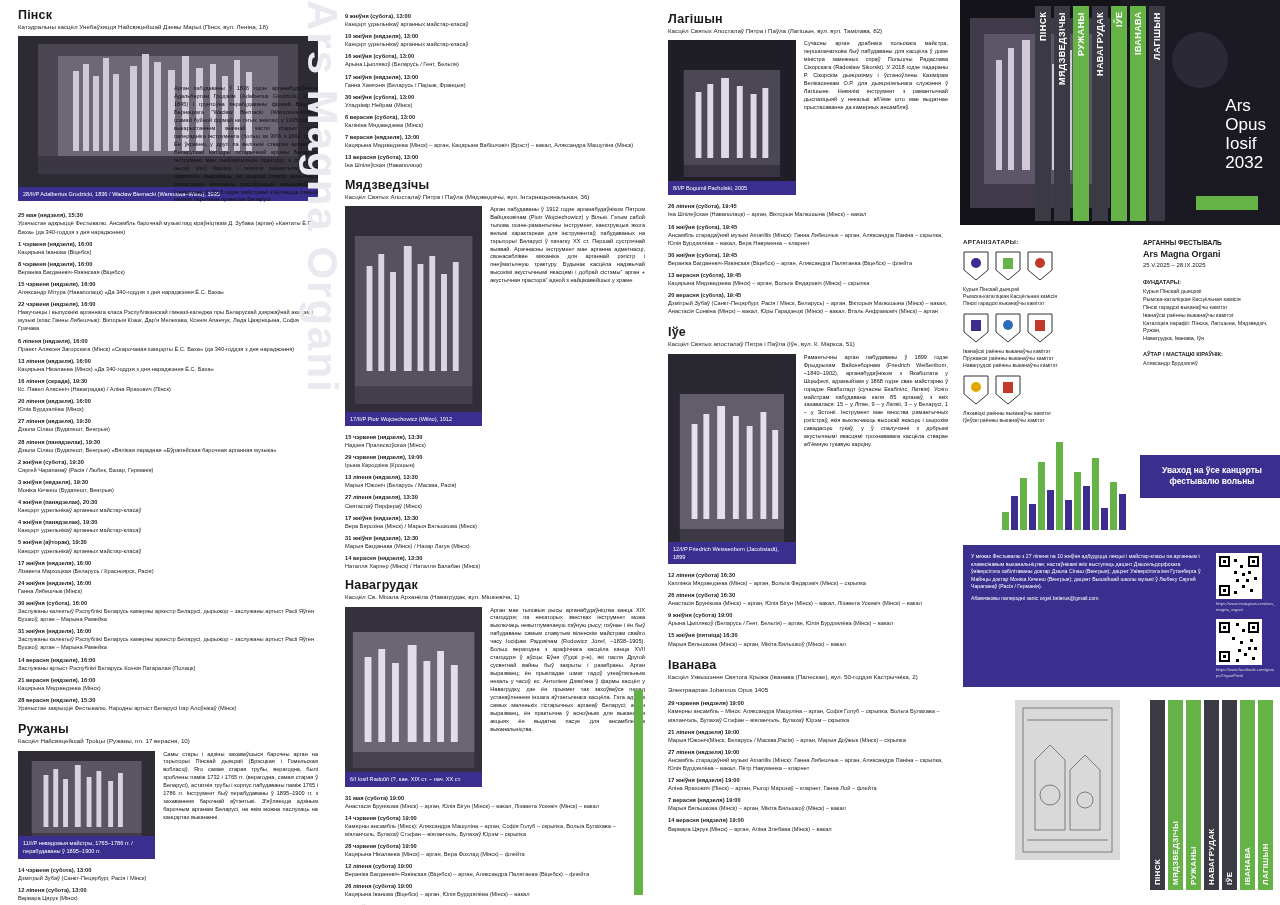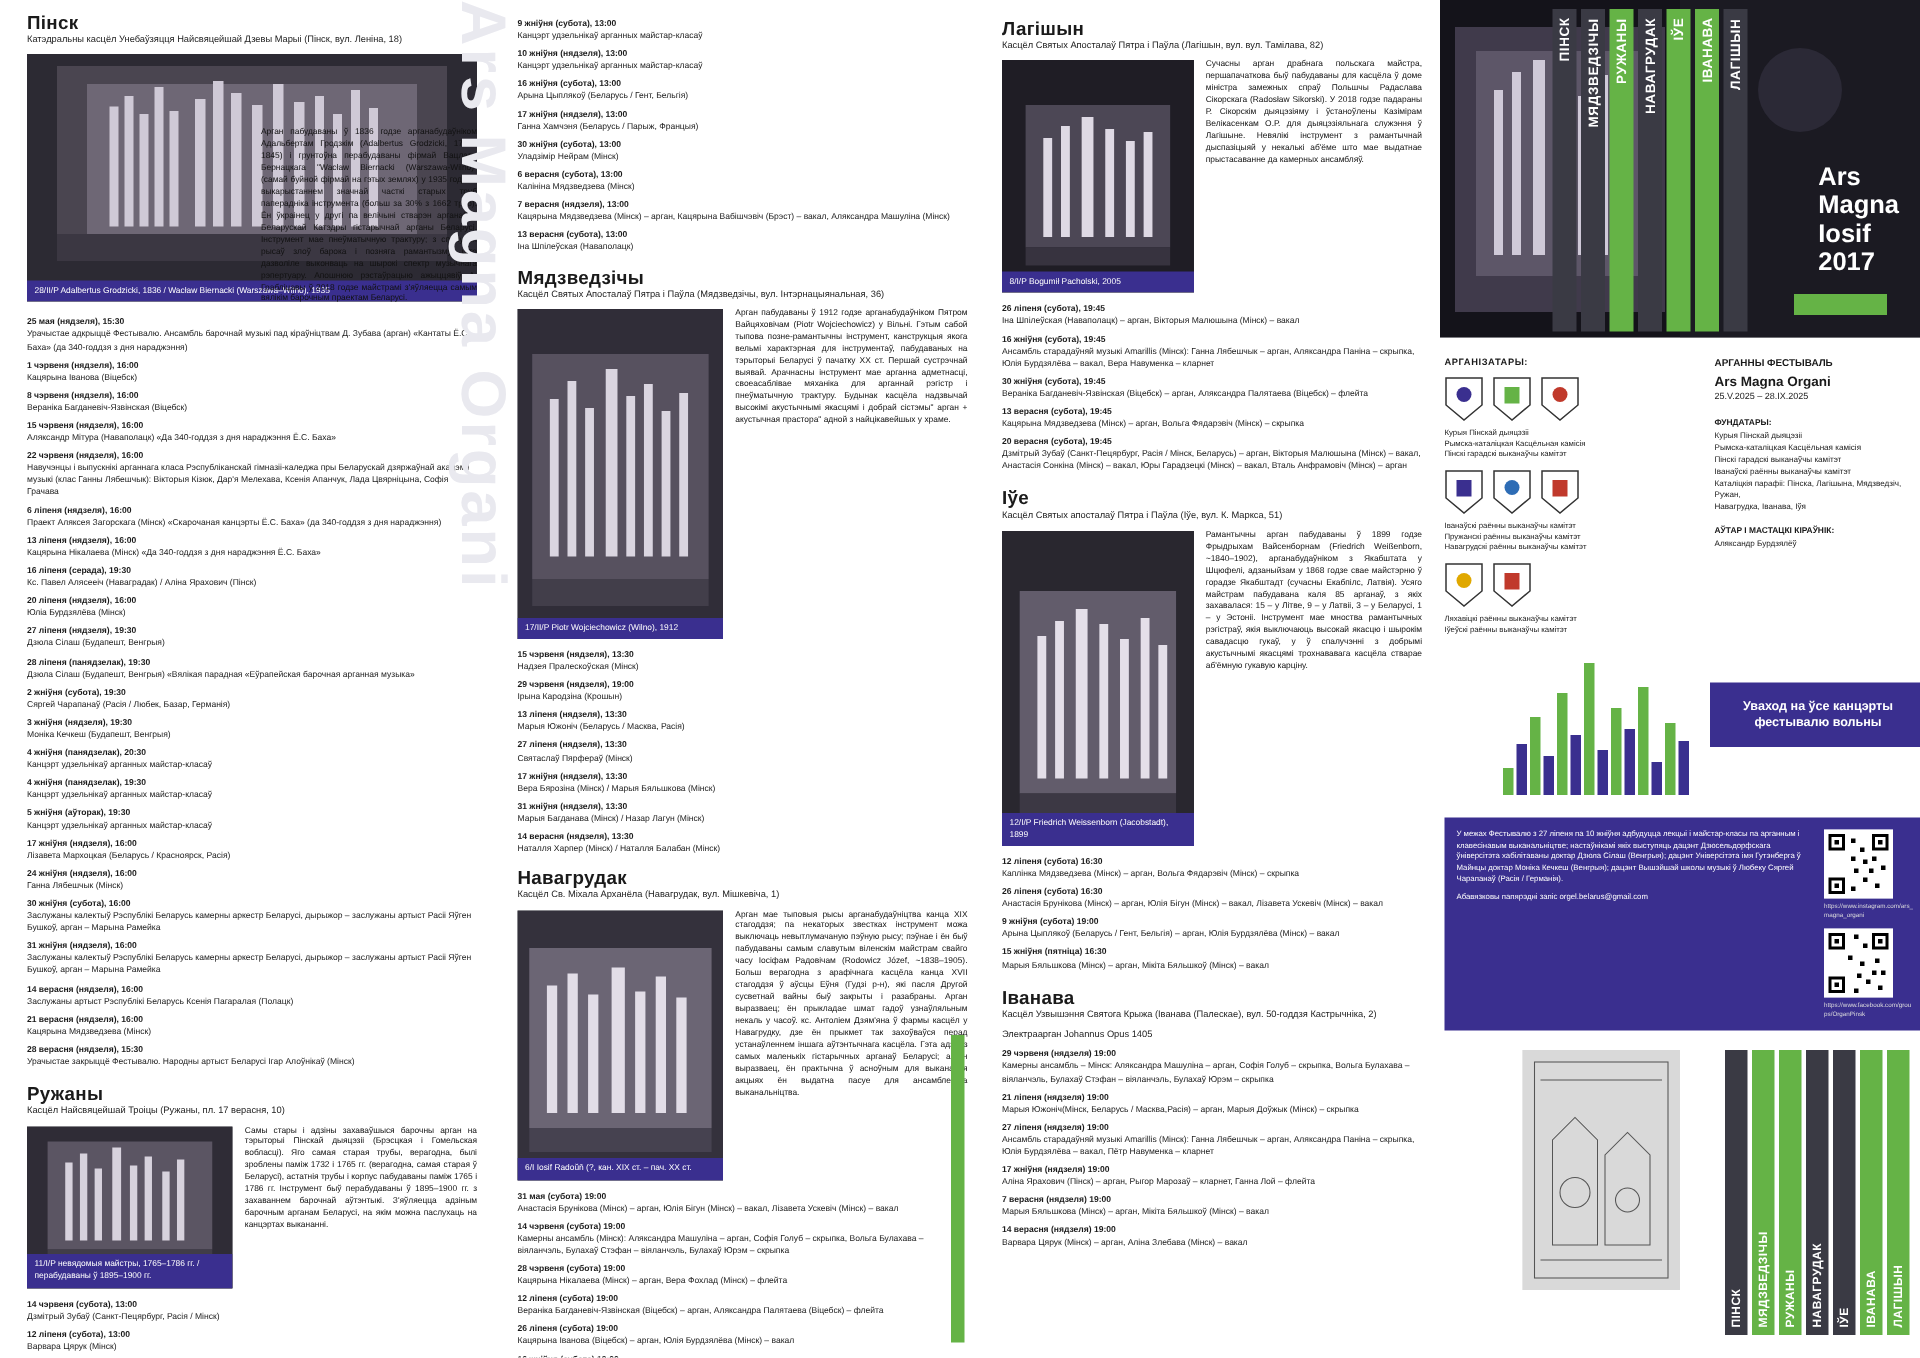--- a/index.html
+++ b/index.html
@@ -25,21 +25,21 @@
   .twocol .right{width:53%;}
 
   .events{font-size:5.7px;line-height:1.42;}
   .ev{margin-bottom:4px;}
   .ev .d{font-weight:bold;}
   .ev .p{display:block;}
 
   
   .masthead{position:absolute;left:960px;top:0;width:320px;height:225px;background:#1a1a22;overflow:hidden;}
   .mast-img{position:absolute;inset:0;}
-  .mast-title{position:absolute;right:14px;top:108px;color:#fff;font-size:17px;line-height:1.12;font-weight:bold;text-align:left;}
+  .mast-title{position:absolute;right:14px;top:96px;color:#fff;font-size:17px;line-height:1.12;font-weight:normal;text-align:left;}
   .vtabs{position:absolute;left:1035px;top:6px;height:215px;display:flex;gap:3px;}
   .vtab{writing-mode:vertical-rl;transform:rotate(180deg);font-size:9px;font-weight:bold;color:#fff;padding:6px 3px;text-align:right;letter-spacing:.4px;}
   .vtab.g{background:#65b346;}
   .vtab.d{background:#3a3a44;}
   .greenbar{position:absolute;left:1196px;top:196px;width:62px;height:14px;background:#65b346;}
 
   .orgs{position:absolute;left:963px;top:238px;width:170px;font-size:5.4px;line-height:1.4;}
   .orgs h4{font-size:6.2px;margin:0 0 4px 0;letter-spacing:.4px;}
   .logorow{display:flex;gap:6px;margin-bottom:5px;align-items:flex-start;}
   .logo{width:26px;height:30px;flex:none;}
@@ -366,23 +366,23 @@
           <rect x="78" y="52" width="6" height="118"></rect>
         <rect x="92" y="64" width="6" height="106"></rect>
           <rect x="106" y="50" width="6" height="120"></rect>
         <rect x="118" y="68" width="6" height="102"></rect>
       </g>
       <rect x="160" y="0" width="160" height="225" fill="#1b1a22"></rect>
       <circle cx="240" cy="60" r="28" fill="#2b2936"></circle>
     </svg>
     <div class="mast-title">
       <div>Ars</div>
-      <div>Magna</div>
+      <div>Opus</div>
       <div>Iosif</div>
-      <div>2017</div>
+      <div>2032</div>
     </div>
   </div>
 
   <div class="vtabs">
     <div class="vtab d">ПІНСК</div>
     <div class="vtab d">МЯДЗВЕДЗІЧЫ</div>
     <div class="vtab g">РУЖАНЫ</div>
     <div class="vtab d">НАВАГРУДАК</div>
     <div class="vtab g">ІЎЕ</div>
     <div class="vtab g">ІВАНАВА</div>

